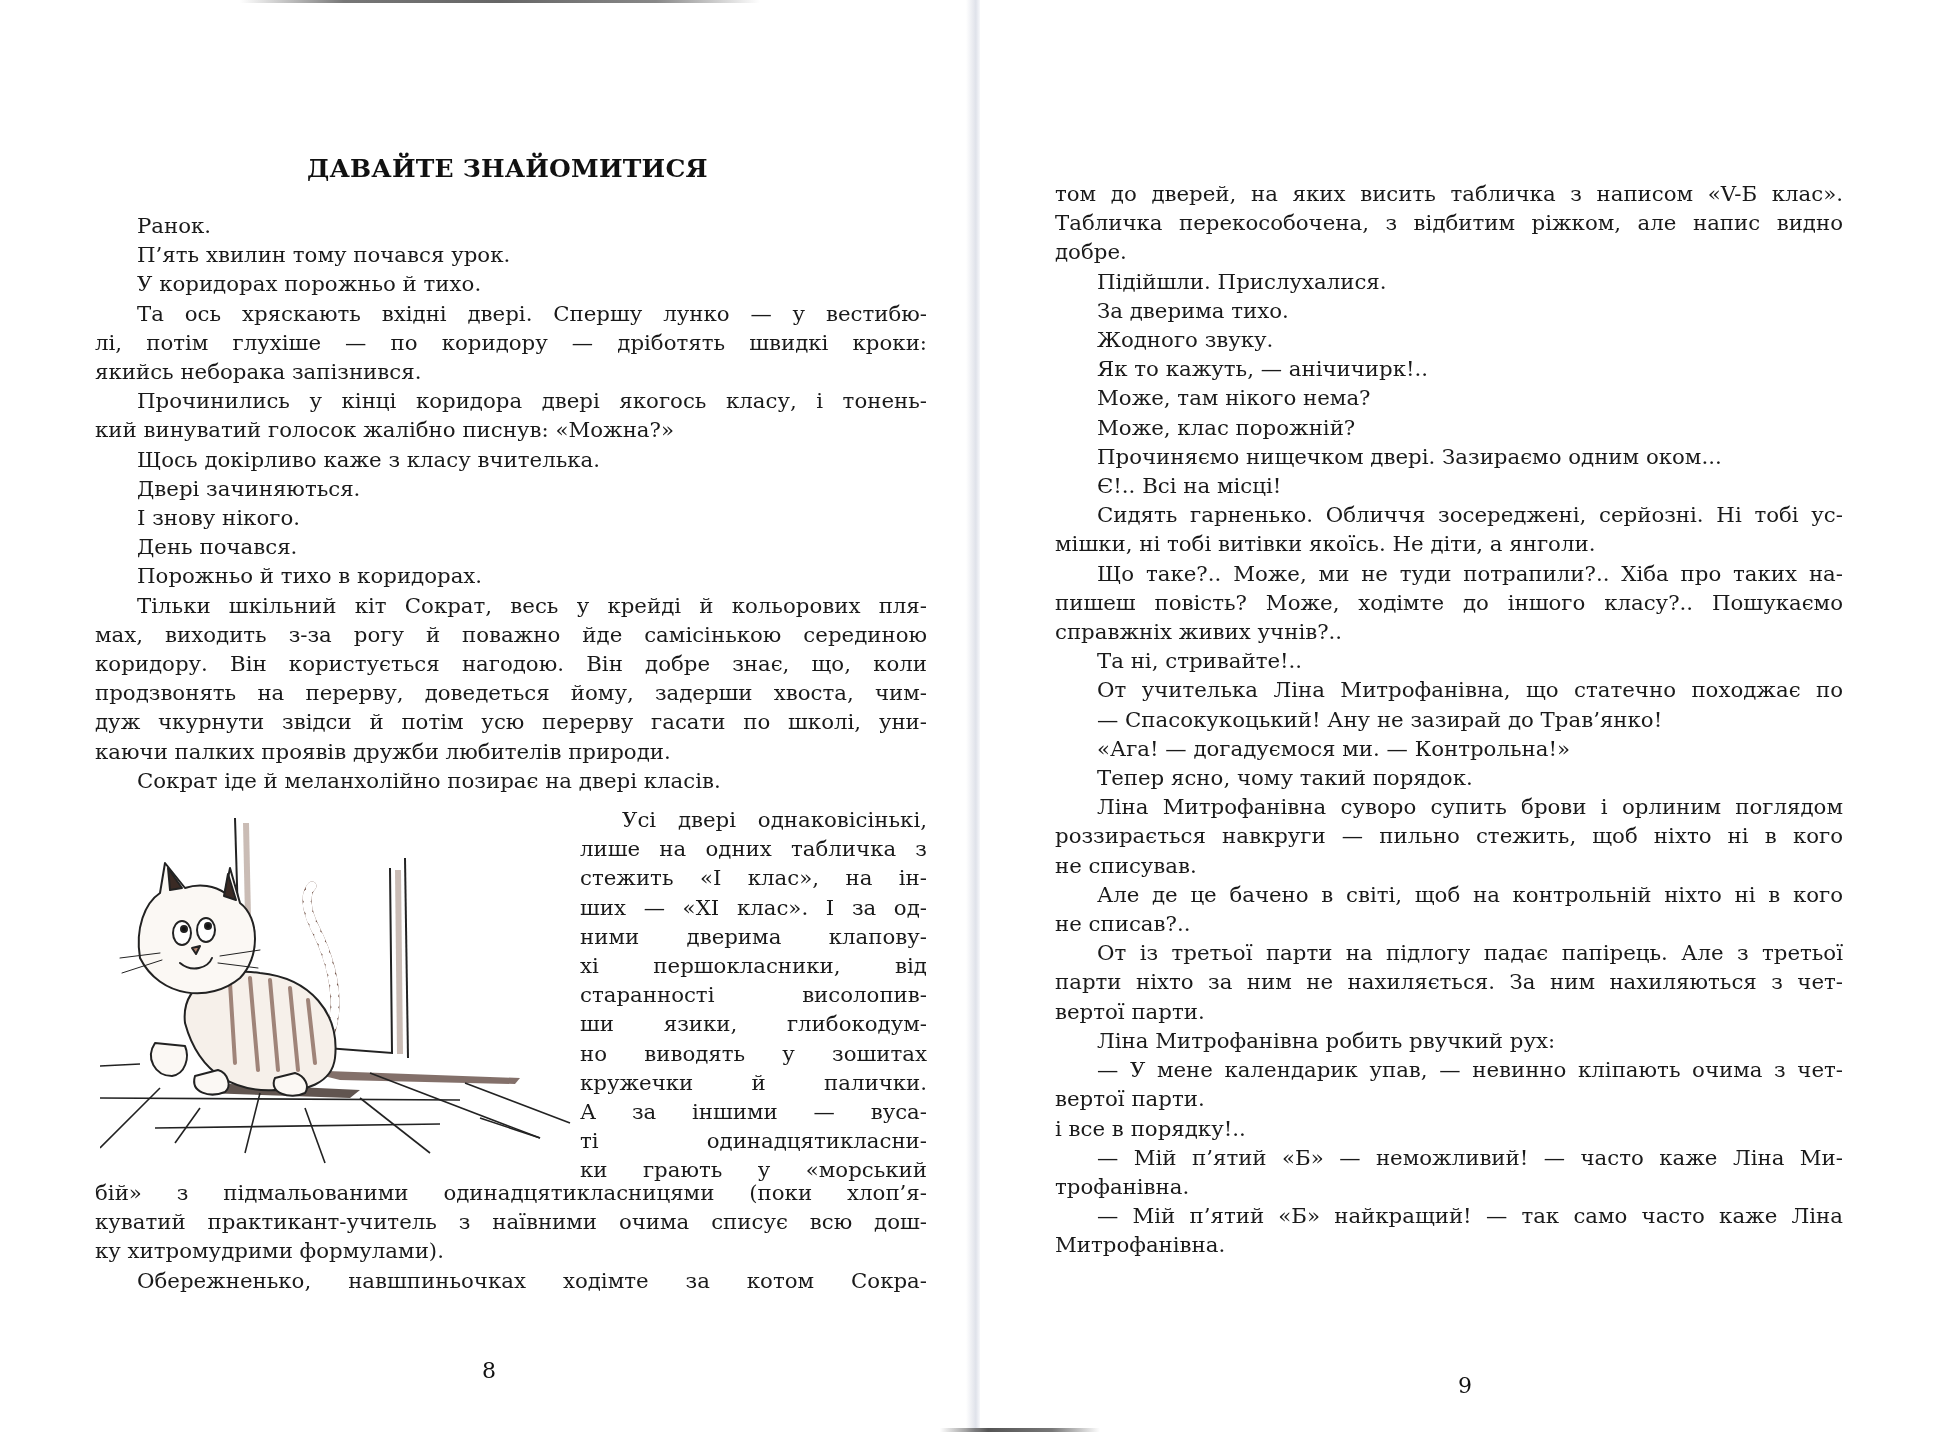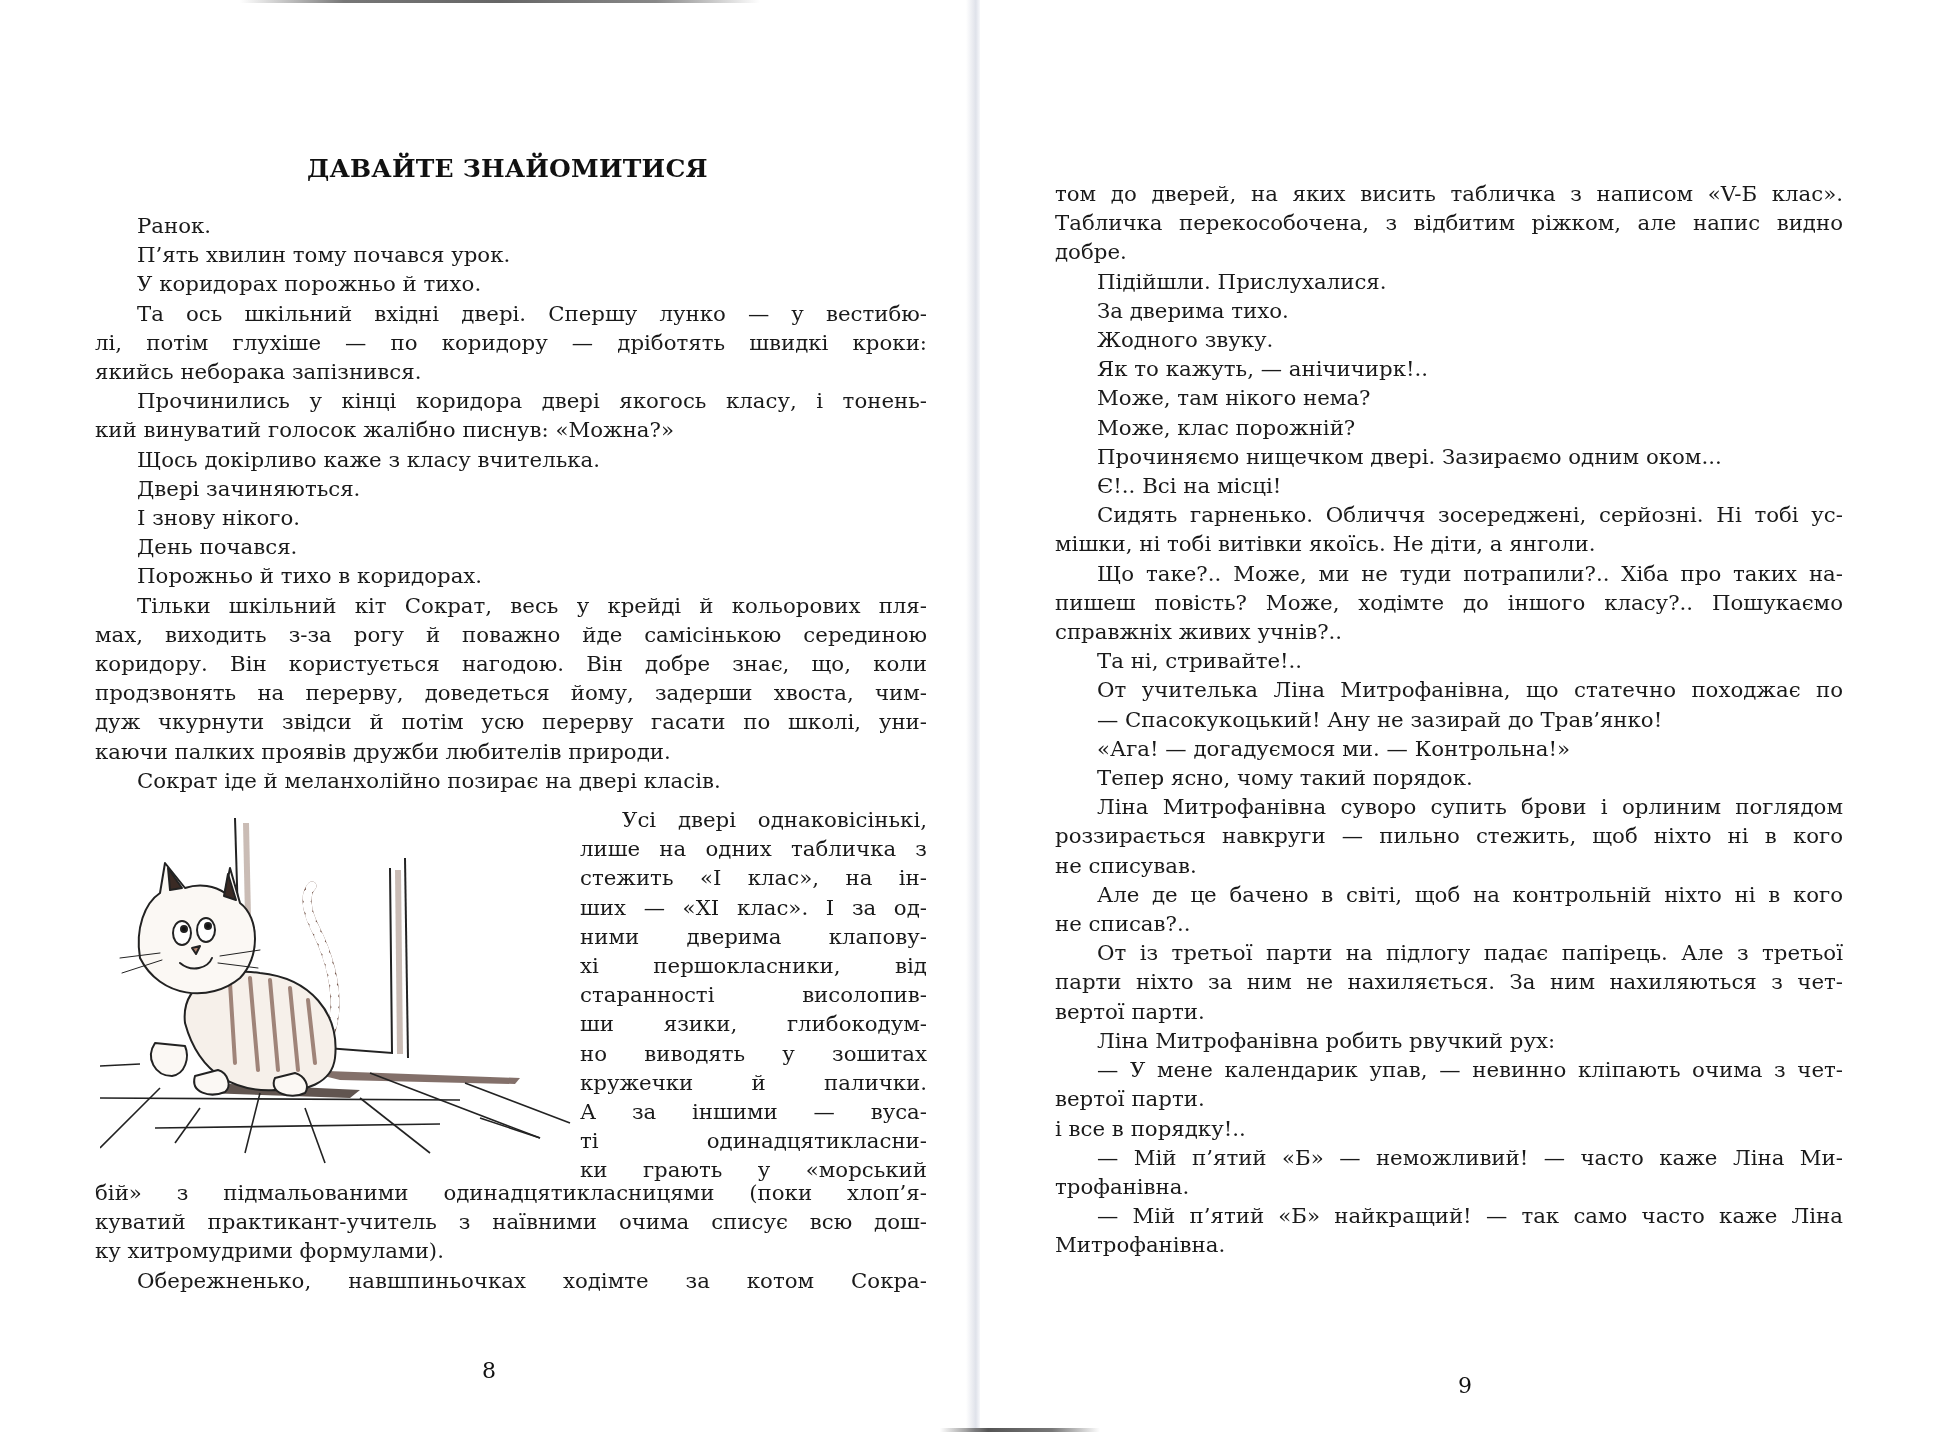--- a/index.html
+++ b/index.html
@@ -62,21 +62,21 @@
   <div class="gutter"></div>
   <div class="bottom-edge"></div>
 
   <div class="page left">
     <div class="title">ДАВАЙТЕ ЗНАЙОМИТИСЯ</div>
 
     <div class="text-block left-top">
         <span class="ln last" style="padding-left: 42px;">Ранок.</span>
         <span class="ln last" style="padding-left: 42px;">П’ять хвилин тому почався урок.</span>
         <span class="ln last" style="padding-left: 42px;">У коридорах порожньо й тихо.</span>
-        <span class="ln" style="padding-left: 42px;">Та ось шкільний вхідні двері. Спершу лунко — у вестибю-</span>
+        <span class="ln" style="padding-left: 42px;">Та ось хряскають вхідні двері. Спершу лунко — у вестибю-</span>
         <span class="ln">лі, потім глухіше — по коридору — дріботять швидкі кроки:</span>
         <span class="ln last">якийсь неборака запізнився.</span>
         <span class="ln" style="padding-left: 42px;">Прочинились у кінці коридора двері якогось класу, і тонень-</span>
         <span class="ln last">кий винуватий голосок жалібно писнув: «Можна?»</span>
         <span class="ln last" style="padding-left: 42px;">Щось докірливо каже з класу вчителька.</span>
         <span class="ln last" style="padding-left: 42px;">Двері зачиняються.</span>
         <span class="ln last" style="padding-left: 42px;">І знову нікого.</span>
         <span class="ln last" style="padding-left: 42px;">День почався.</span>
         <span class="ln last" style="padding-left: 42px;">Порожньо й тихо в коридорах.</span>
         <span class="ln" style="padding-left: 42px;">Тільки шкільний кіт Сократ, весь у крейді й кольорових пля-</span>

